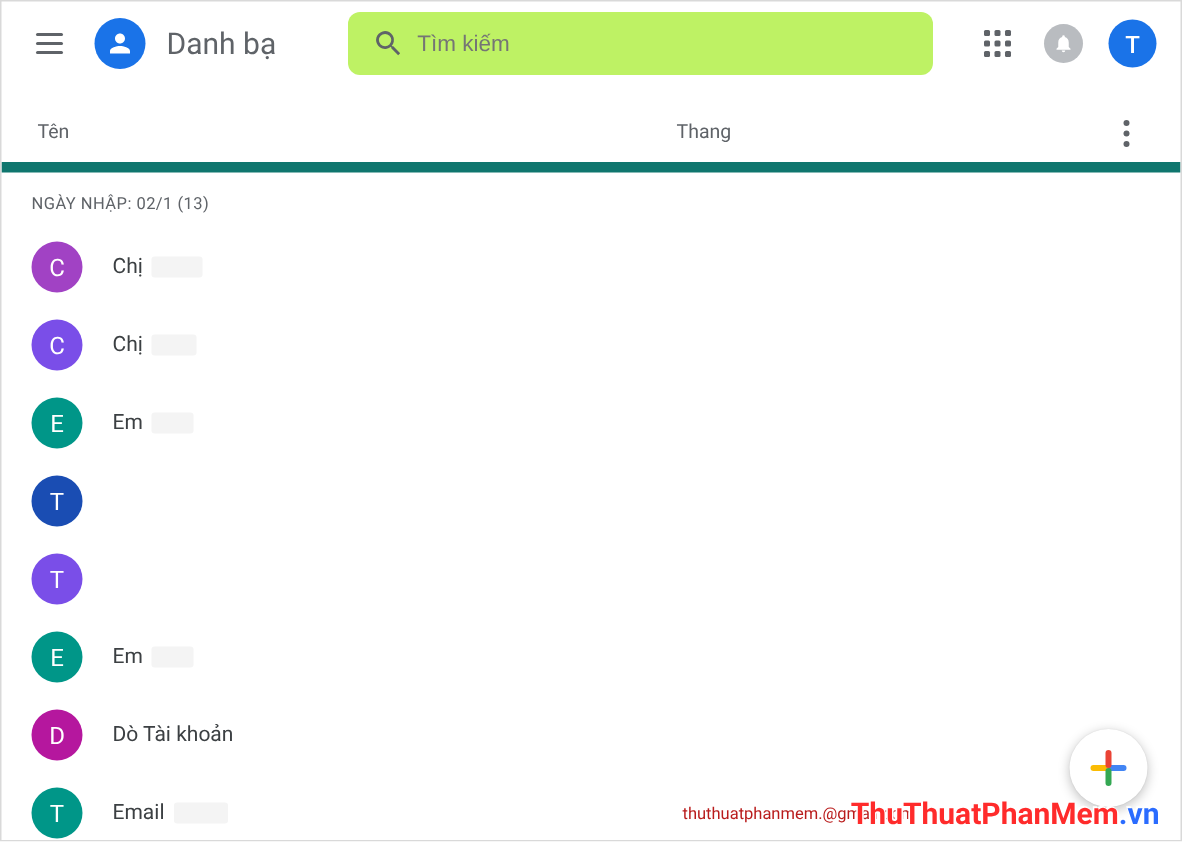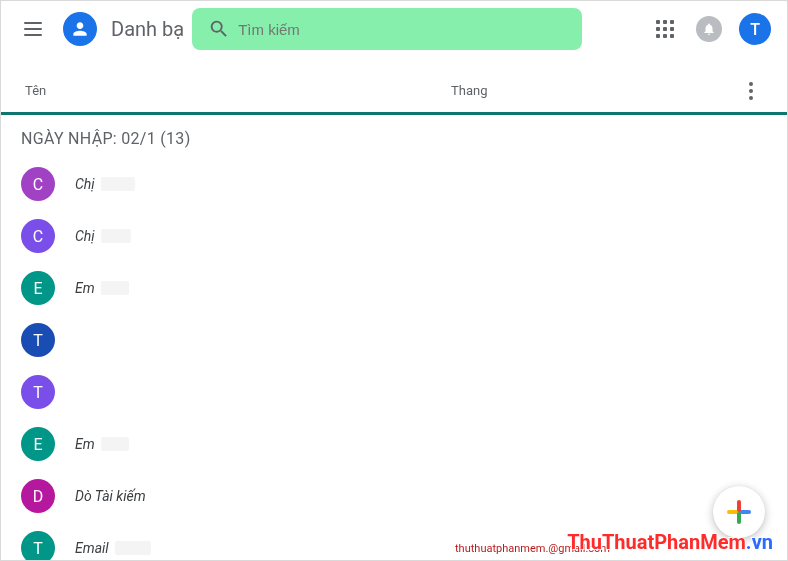--- a/index.html
+++ b/index.html
@@ -56,24 +56,25 @@
   .app-title {
     font-size: 20px;
     color: #5f6368;
     margin-left: 6px;
     flex-shrink: 0;
   }
   .search {
     flex: 1;
     max-width: 390px;
     height: 42px;
-    background: #86efac;
+    background: #bef264;
     border-radius: 8px;
     display: flex; align-items: center;
     padding: 0 8px;
+    margin-left: 40px;
   }
   .search svg { width: 22px; height: 22px; fill: #5f6368; margin: 0 8px; }
   .search input {
     flex: 1;
     border: none; outline: none; background: transparent;
     font-size: 15px; color: #3c4043;
   }
   .header-right {
     margin-left: auto;
     display: flex; align-items: center; gap: 4px;
@@ -105,38 +106,38 @@
   }
 
   
   .col-head {
     display: flex;
     align-items: center;
     height: 46px;
     padding: 0 20px 0 20px;
     font-size: 13px;
     color: #5f6368;
-    border-bottom: 3px solid #0f766e;
+    border-bottom: 7px solid #0f766e;
     margin-top: 12px;
   }
   .col-name { flex: 0 0 430px; padding-left: 4px; }
   .col-email { flex: 1; }
   .more-btn {
     width: 32px; height: 32px;
     display: flex; align-items: center; justify-content: center;
     cursor: pointer;
     border-radius: 50%;
     color: #5f6368;
   }
   .more-dots { display: flex; flex-direction: column; gap: 3px; }
   .more-dots span { width: 4px; height: 4px; background: #5f6368; border-radius: 50%; }
 
   
   .group-label {
-    font-size: 16px;
+    font-size: 11px;
     letter-spacing: 0.3px;
     color: #5f6368;
     padding: 14px 20px 10px 20px;
   }
 
   
   .row {
     display: flex;
     align-items: center;
     height: 52px;
@@ -150,21 +151,20 @@
     color: #fff;
     display: flex; align-items: center; justify-content: center;
     font-size: 16px; font-weight: 400;
     margin-right: 20px;
     flex-shrink: 0;
   }
   .row-name {
     flex: 0 0 380px;
     display: flex; align-items: center; gap: 6px;
     white-space: nowrap;
-    font-style: italic;
   }
   .row-email { flex: 1; color: #b91c1c; font-size: 11px; }
   .redact {
     display: inline-block;
     height: 14px;
     background: #f4f4f4;
     border-radius: 2px;
   }
 
   
@@ -303,21 +303,21 @@
         <div class="avatar" style="background: rgb(0, 150, 136);">E</div>
         <div class="row-name">
           <span>Em</span>
           <span class="redact" style="width: 28px;"></span>
         </div>
         <div class="row-email"></div>
       </div>
       <div class="row">
         <div class="avatar" style="background: rgb(181, 23, 158);">D</div>
         <div class="row-name">
-          <span>Dò Tài kiếm</span>
+          <span>Dò Tài khoản</span>
         </div>
         <div class="row-email"></div>
       </div>
       <div class="row">
         <div class="avatar" style="background: rgb(0, 150, 136);">T</div>
         <div class="row-name">
           <span>Email</span>
           <span class="redact" style="width: 36px;"></span>
         </div>
         <div class="row-email">thuthuatphanmem.@gmail.com</div>

